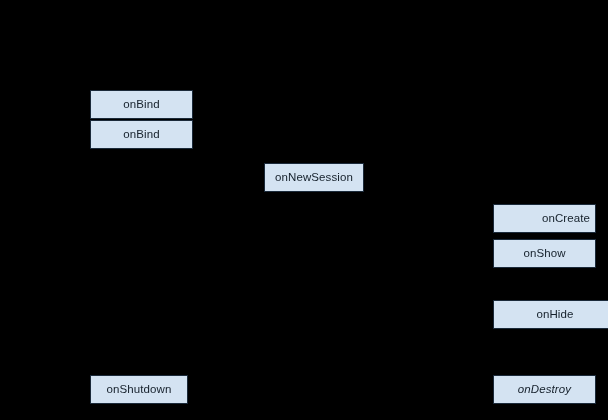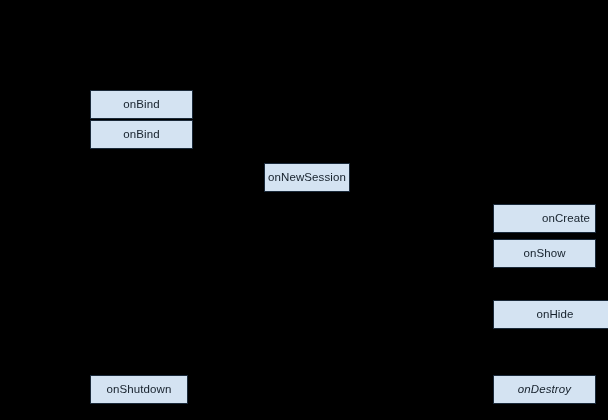--- a/index.html
+++ b/index.html
@@ -40,21 +40,21 @@
 <div id="canvas">
 
   <div class="node" style="left:90px; top:90px; width:103px; height:29px;justify-content:center;">
     <span class="node-label">onBind</span>
   </div>
 
   <div class="node" style="left:90px; top:120px; width:103px; height:29px;">
     <span class="node-label">onBind</span>
   </div>
 
-  <div class="node" style="left:264px; top:163px; width:86px; height:29px;">
+  <div class="node" style="left:264px; top:163px; width:100px; height:29px;">
     <span class="node-label">onNewSession</span>
   </div>
 
   <div class="node" style="left:493px; top:204px; width:103px; height:29px;padding-left:43px;">
     <span class="node-label">onCreate</span>
   </div>
 
   <div class="node" style="left:493px; top:239px; width:103px; height:29px;">
     <span class="node-label">onShow</span>
   </div>

